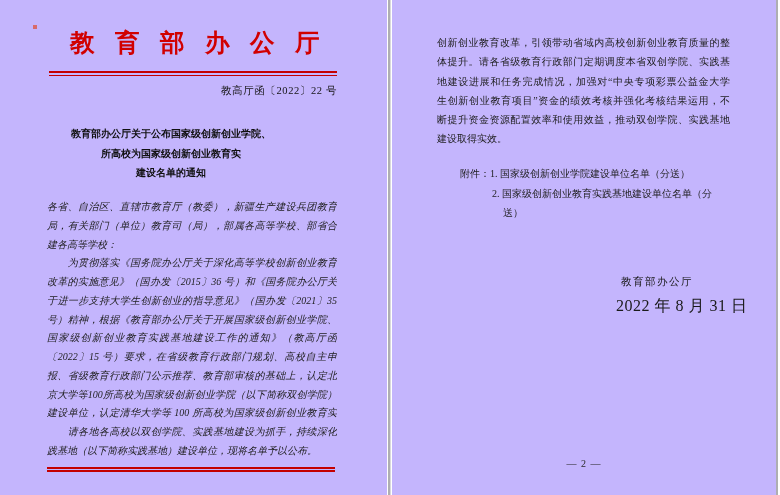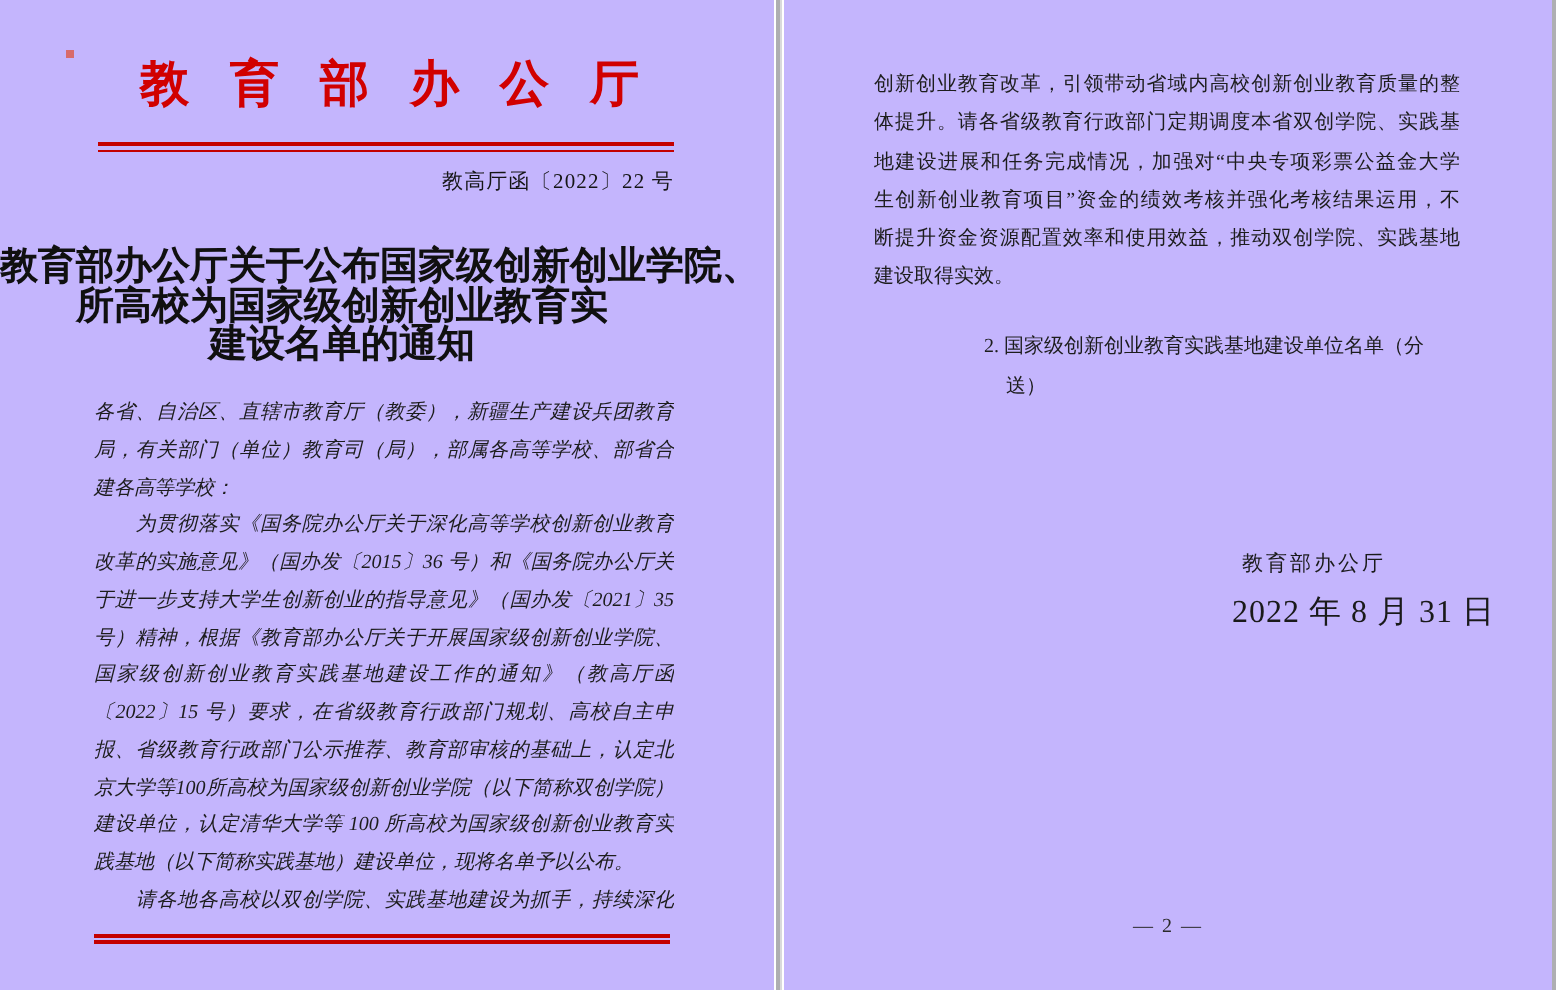--- a/index.html
+++ b/index.html
@@ -22,21 +22,21 @@
   .rl-top1{left:49px;top:71px;width:288px;height:2px;}
   .rl-top2{left:49px;top:74.5px;width:288px;height:1px;}
   .rl-bot1{left:47px;top:466.5px;width:288px;height:2px;}
   .rl-bot2{left:47px;top:470px;width:288px;height:1.6px;}
   .doc-number{
     position:absolute;right:50px;top:84px;font-size:10.5px;color:#151515;
     letter-spacing:.6px;white-space:nowrap;margin-left:40px;
   }
   .doc-title{
     position:absolute;left:0;top:124px;width:342px;text-align:center;
-    font-weight:bold;color:#101010;font-size:19px;line-height:19.5px;
+    font-weight:bold;color:#101010;font-size:10px;line-height:19.5px;
   }
   .bodyblock{position:absolute;font-size:10px;color:#1d1d1d;}
   #p1-body{left:47px;top:198px;width:290px;line-height:18.75px;font-style:italic;}
   #p2-body{left:45px;top:33px;width:293px;line-height:19.3px;}
   .ln{height:inherit;white-space:nowrap;}
   .j{text-align:justify;text-align-last:justify;white-space:normal;height:auto;}
   #p1-body .j{height:18.75px;overflow:hidden;}
   #p2-body .j{height:19.3px;overflow:hidden;}
   
   .attach{position:absolute;left:45px;top:164px;width:310px;font-size:10px;line-height:19.5px;color:#1d1d1d;}
@@ -71,42 +71,43 @@
       <div class="ln">建各高等学校：</div>
       <div class="ln j">　　为贯彻落实《国务院办公厅关于深化高等学校创新创业教育</div>
       <div class="ln j">改革的实施意见》（国办发〔2015〕36 号）和《国务院办公厅关</div>
       <div class="ln j">于进一步支持大学生创新创业的指导意见》（国办发〔2021〕35</div>
       <div class="ln j">号）精神，根据《教育部办公厅关于开展国家级创新创业学院、</div>
       <div class="ln j">国家级创新创业教育实践基地建设工作的通知》（教高厅函</div>
       <div class="ln j">〔2022〕15 号）要求，在省级教育行政部门规划、高校自主申</div>
       <div class="ln j">报、省级教育行政部门公示推荐、教育部审核的基础上，认定北</div>
       <div class="ln j">京大学等100所高校为国家级创新创业学院（以下简称双创学院）</div>
       <div class="ln j">建设单位，认定清华大学等 100 所高校为国家级创新创业教育实</div>
+      <div class="ln j">　　请各地各高校以双创学院、实践基地建设为抓手，持续深化</div>
       <div class="ln">践基地（以下简称实践基地）建设单位，现将名单予以公布。</div>
-      <div class="ln j">　　请各地各高校以双创学院、实践基地建设为抓手，持续深化</div>
     </div>
 
     <div class="redline rl-bot1"></div>
     <div class="redline rl-bot2"></div>
   </div>
 
   <div class="vline" style="left:388px;"></div>
   <div class="vline-soft" style="left:390px;"></div>
 
   <div class="page" id="page2">
     <div class="bodyblock" id="p2-body">
       <div class="ln j">创新创业教育改革，引领带动省域内高校创新创业教育质量的整</div>
       <div class="ln j">体提升。请各省级教育行政部门定期调度本省双创学院、实践基</div>
       <div class="ln j">地建设进展和任务完成情况，加强对“中央专项彩票公益金大学</div>
       <div class="ln j">生创新创业教育项目”资金的绩效考核并强化考核结果运用，不</div>
       <div class="ln j">断提升资金资源配置效率和使用效益，推动双创学院、实践基地</div>
       <div class="ln">建设取得实效。</div>
     </div>
 
     <div class="attach">
+      <div class="a1">附件：1. 国家级创新创业学院建设单位名单（分送）</div>
       <div class="a2">2. 国家级创新创业教育实践基地建设单位名单（分</div>
       <div class="a3">送）</div>
     </div>
 
     <div class="signer">教育部办公厅</div>
     <div class="sign-date">2022 年 8 月 31 日</div>
     <div class="pagenum">— 2 —</div>
   </div>
 
   <div class="vline" style="left:776px;"></div>

